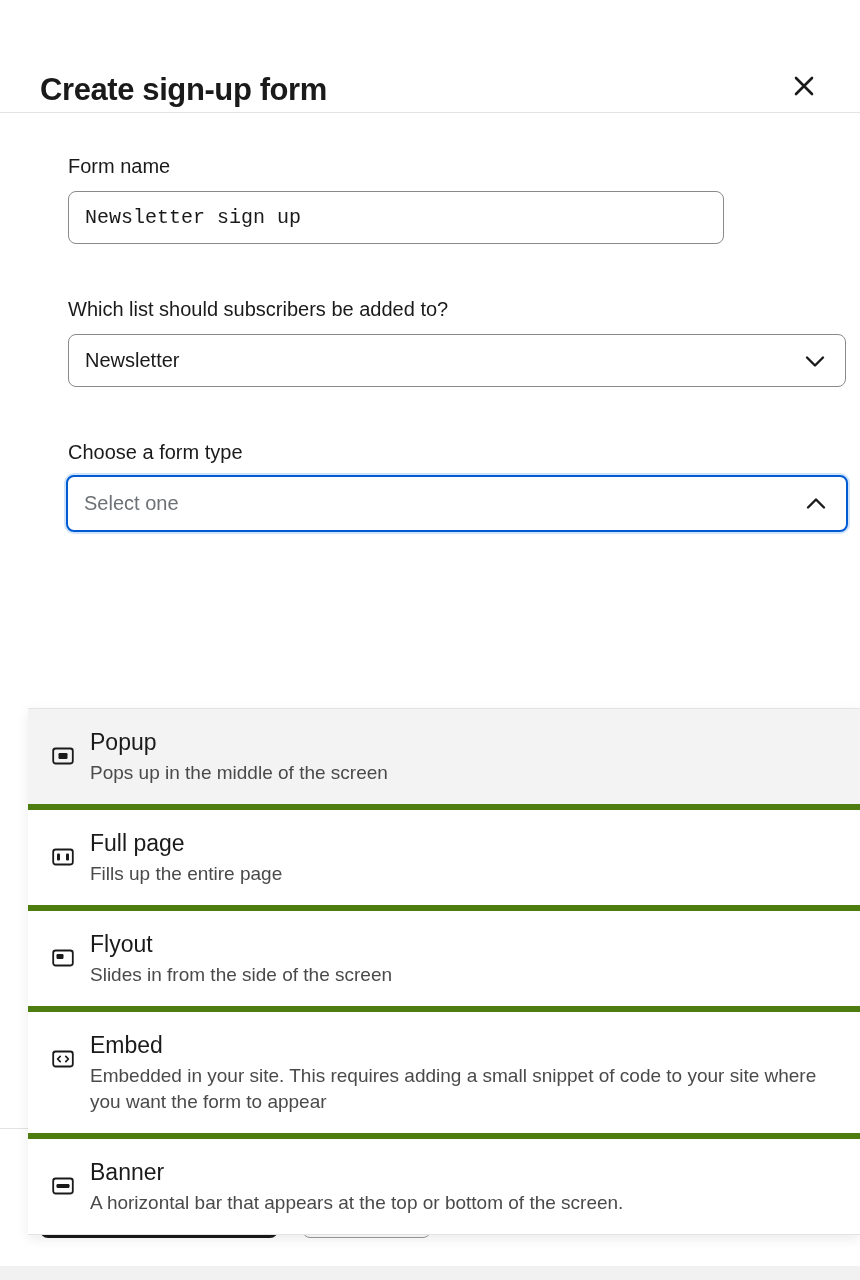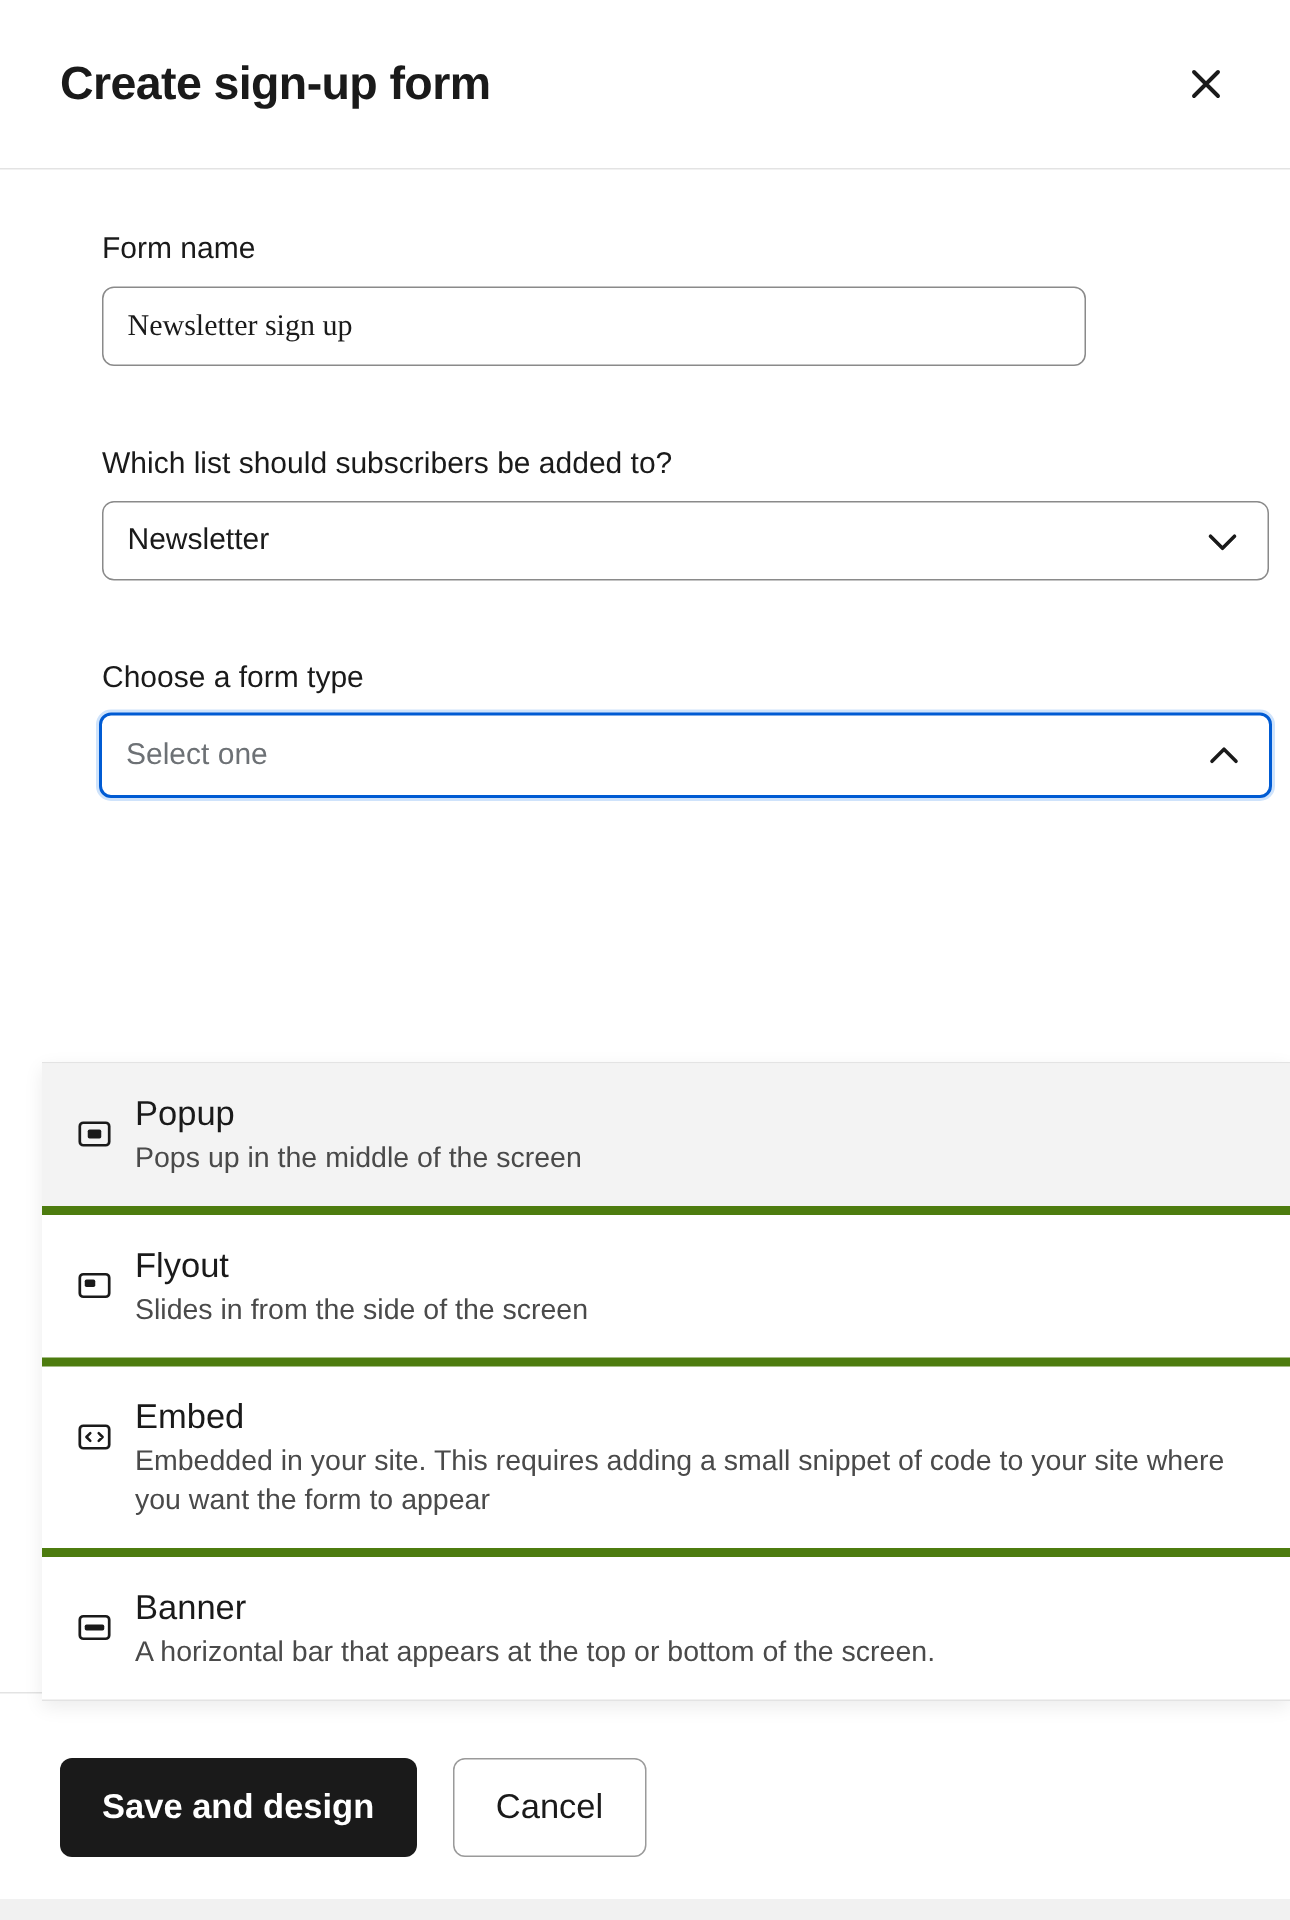--- a/index.html
+++ b/index.html
@@ -22,21 +22,21 @@
     display: flex;
     flex-direction: column;
   }
 
   
   .modal-header {
     height: 113px;
     flex: 0 0 113px;
     border-bottom: 1px solid #e3e3e3;
     display: flex;
-    align-items: center;
+    align-items: flex-end;
     justify-content: space-between;
     padding: 4px 40px;
   }
   .modal-title {
     font-size: 31px;
     font-weight: bold;
     letter-spacing: -0.4px;
     color: #1a1a1a;
   }
   .close-btn {
@@ -71,21 +71,21 @@
     margin-bottom: 12px;
   }
 
   .text-input {
     width: 656px;
     height: 53px;
     border: 1px solid #8a8a8a;
     border-radius: 8px;
     background: #ffffff;
     font-size: 20px;
-    font-family: Liberation Serif, serif;
+    font-family: Liberation Mono, monospace;
     color: #1a1a1a;
     padding: 0 16px;
     outline: none;
   }
 
   .select-wrap {
     position: relative;
     width: 640px;
   }
   .select-box {
@@ -261,20 +261,33 @@
             <rect x="1.2" y="3.5" width="19.6" height="15" rx="2.4" stroke="#1a1a1a" stroke-width="1.8"></rect>
             <rect x="6.5" y="8" width="9" height="6" rx="1.2" fill="#1a1a1a"></rect>
           </svg>
         </span>
         <span class="dd-text">
           <span class="dd-title" style="display:block">Popup</span>
           <span class="dd-desc" style="display:block">Pops up in the middle of the screen</span>
         </span>
       </div>
 
+      <div class="dd-option">
+        <span class="dd-icon">
+          <svg width="22" height="22" viewBox="0 0 22 22" fill="none" xmlns="http://www.w3.org/2000/svg">
+            <rect x="1.2" y="3.5" width="19.6" height="15" rx="2.4" stroke="#1a1a1a" stroke-width="1.8"></rect>
+            <rect x="5" y="7.5" width="3" height="7" rx="1" fill="#1a1a1a"></rect>
+            <rect x="14" y="7.5" width="3" height="7" rx="1" fill="#1a1a1a"></rect>
+          </svg>
+        </span>
+        <span class="dd-text">
+          <span class="dd-title" style="display:block">Full page</span>
+          <span class="dd-desc" style="display:block">Fills up the entire page</span>
+        </span>
+      </div>
 
       <div class="dd-option">
         <span class="dd-icon">
           <svg width="22" height="22" viewBox="0 0 22 22" fill="none" xmlns="http://www.w3.org/2000/svg">
             <rect x="1.2" y="3.5" width="19.6" height="15" rx="2.4" stroke="#1a1a1a" stroke-width="1.8"></rect>
             <rect x="4.5" y="7" width="7" height="5" rx="1.2" fill="#1a1a1a"></rect>
           </svg>
         </span>
         <span class="dd-text">
           <span class="dd-title" style="display:block">Flyout</span>

